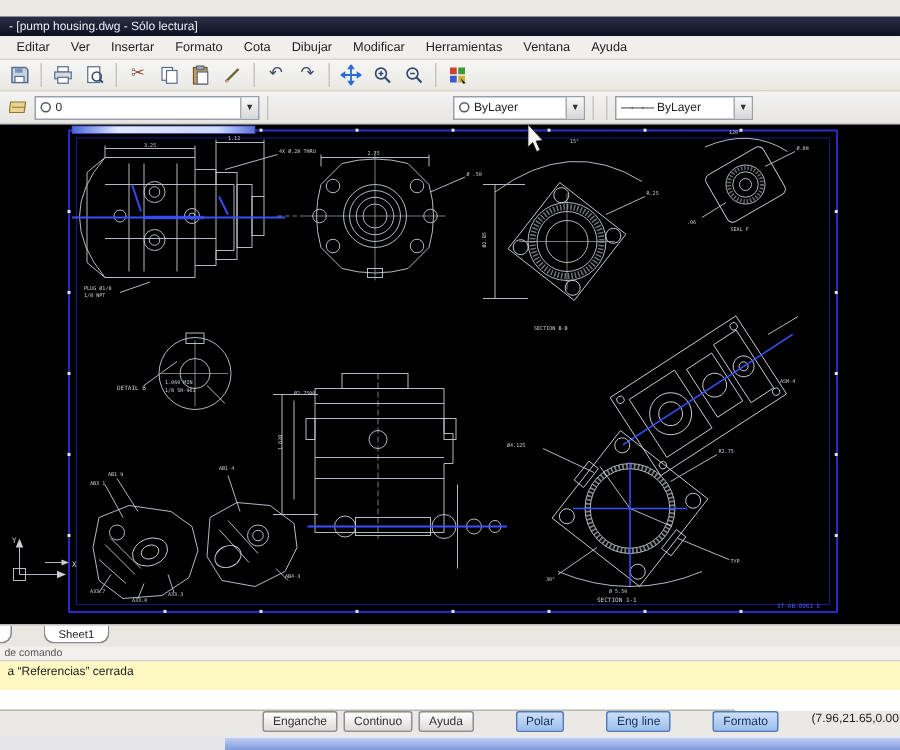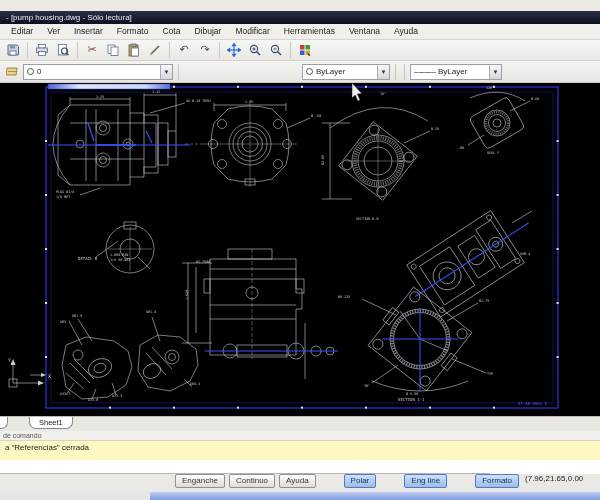--- a/index.html
+++ b/index.html
@@ -53,21 +53,21 @@
   .cmd-input { position:absolute; left:0; top:0; width:100%; height:100%; border:none; outline:none;
     font-family:"Liberation Sans", sans-serif; font-size:8px; }
   .cmd-underline { position:absolute; left:0; bottom:0; width:490px; border-bottom:1px solid #b9b6b0; height:0; }
 
   
   .statusbar { height:18px; background:#ebe9e5; display:flex; align-items:flex-start; gap:4px;
     padding-left:175px; font-size:8px; }
   .st-btn { border:1px solid #8f8f8f; border-radius:2px; background:linear-gradient(#ffffff,#dddbd6);
     color:#333; font-size:8px; padding:1px 6px; line-height:10px; }
   .st-btn.active { background:linear-gradient(#cfe0f7,#9cbdeb); border-color:#4f7cc0; color:#10305e;margin-left:24px; }
-  .coords { color:#222; font-size:8px; margin-left:2px; white-space:nowrap; }
+  .coords { color:#222; font-size:8px; margin-left:18px; white-space:nowrap; }
 
   
   .bottomstrip { height:10px; background:#e6e6e8; position:relative; }
   .bottomstrip .blue { position:absolute; left:150px; right:0; top:0; bottom:0;
     background:linear-gradient(#c0cdf0,#7f9ade); border-top:1px solid #dfe6fa; }
 </style>
 </head>
 <body>
 
 <div class="window">

